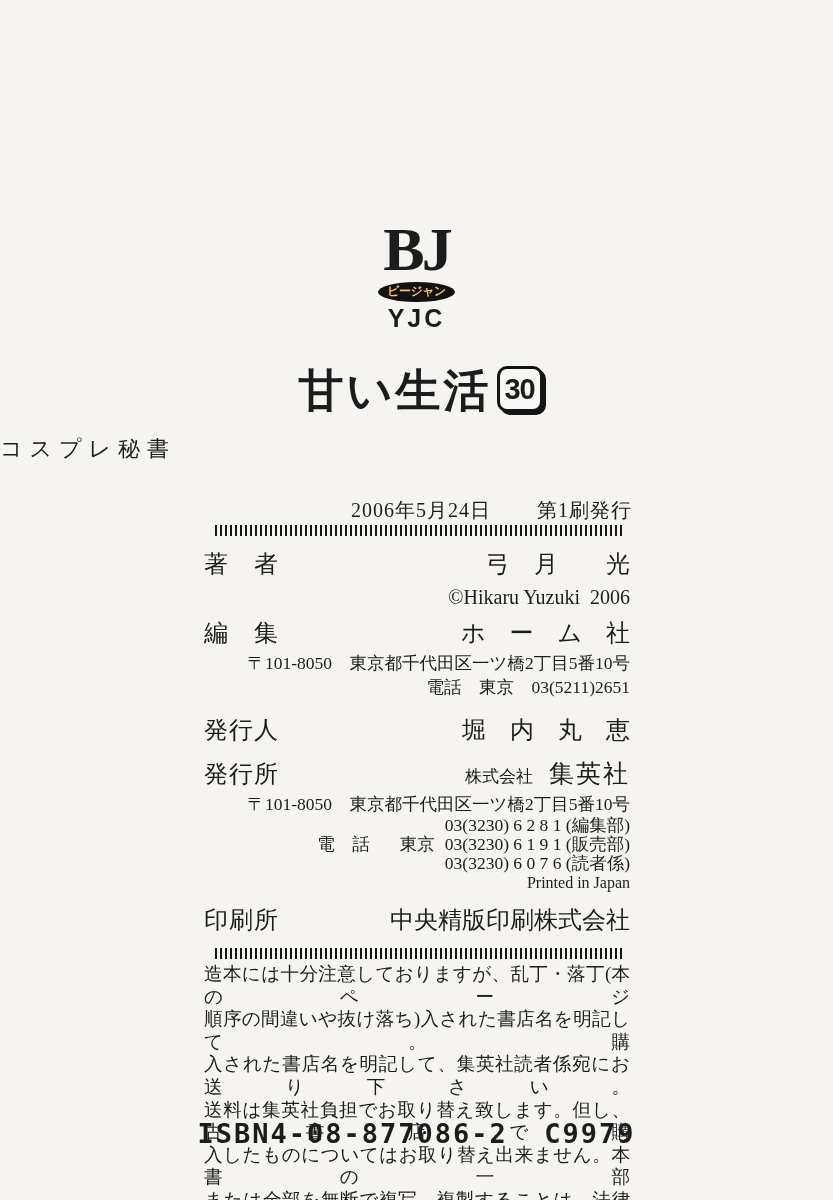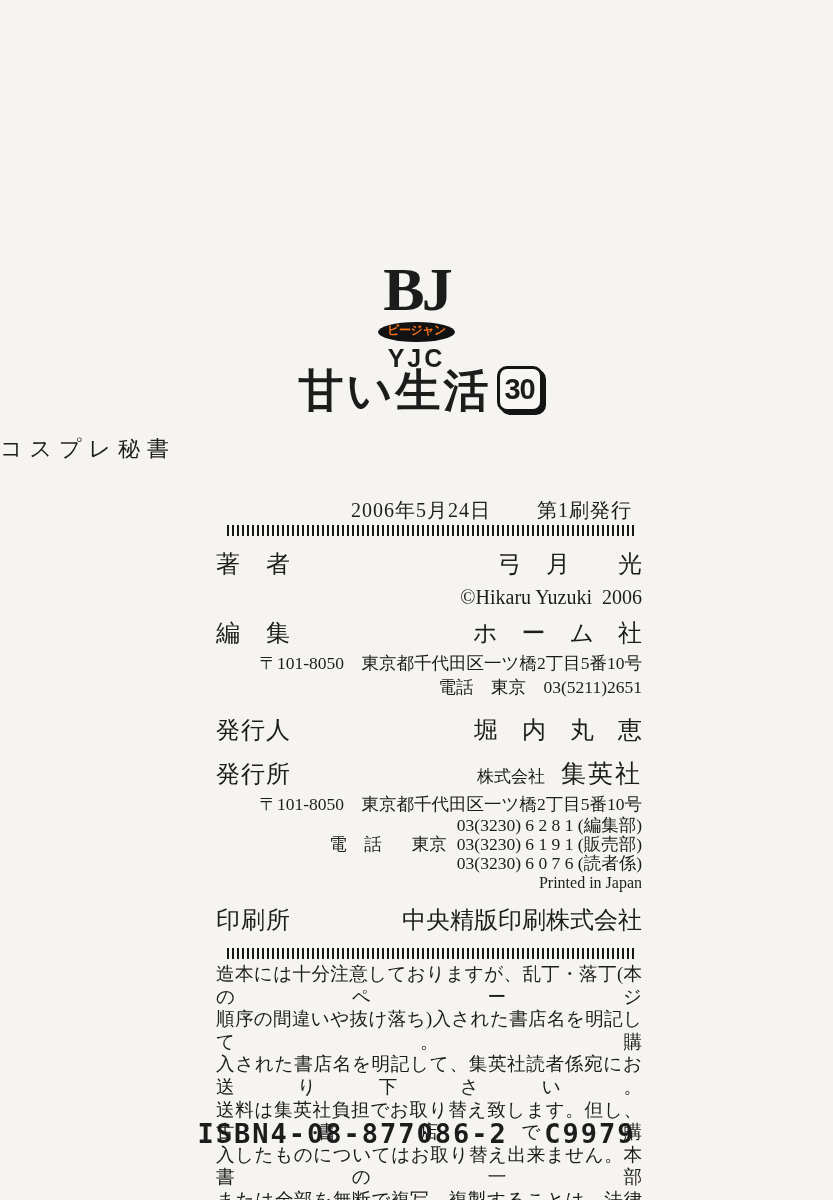--- a/index.html
+++ b/index.html
@@ -10,31 +10,31 @@
     background-color:#f5f4f0;
     background-image:
       radial-gradient(rgba(160,158,150,0.10) 0.6px, transparent 0.7px),
       radial-gradient(rgba(120,118,112,0.07) 0.5px, transparent 0.6px);
     background-size:6px 6px, 9px 9px;
     background-position:0 0, 3px 4px;
     color:#1c1c1c;
     font-family:"Liberation Serif","DejaVu Serif",serif;
     overflow:hidden;
   }
-  .serif{font-family:"Liberation Serif","DejaVu Serif",serif;margin-top:40px;}
+  .serif{font-family:"Liberation Serif","DejaVu Serif",serif;}
 
   
   .logo{position:absolute;top:218px;left:0;right:0;text-align:center;line-height:1;}
   .logo-bj{font-weight:bold;font-size:62px;letter-spacing:-3px;line-height:1;}
   .logo-oval{
     display:inline-block;margin-top:2px;
-    background:#121212;color:#f97316;
+    background:#121212;color:#fdba74;
     border-radius:50%;
     min-width:58px;padding:3px 9px 4px;
-    font-family:Liberation Mono, monospace;
+    font-family:Liberation Serif, serif;
     font-weight:bold;font-size:12px;letter-spacing:-0.5px;line-height:1.1;
   }
   .logo-yjc{font-family:"Liberation Sans","DejaVu Sans",sans-serif;
     font-weight:bold;font-size:25px;letter-spacing:3px;margin-top:4px;}
 
   
   .title-row{position:absolute;top:368px;left:8px;right:0;text-align:center;text-decoration:underline;}
   .title-main{
     display:inline-block;vertical-align:middle;
     font-family:"Liberation Sans","DejaVu Sans",sans-serif;
@@ -51,21 +51,21 @@
     margin-left:5px;margin-top:-4px;
   }
   .subtitle{position:absolute;top:434px;left:0;right:0;text-align:left;
     font-size:22px;letter-spacing:7px;}
 
   
   .edition{position:absolute;top:497px;left:303px;display:flex;gap:46px;
     font-size:20px;letter-spacing:1px;margin-left:48px;}
 
   
-  .col{position:absolute;left:216px;width:426px;top:0;height:1200px;}
+  .col{position:absolute;left:204px;width:426px;top:0;height:1200px;}
   .col > div{position:absolute;left:0;right:0;}
 
   .stripes{height:11px;left:11px !important;right:6px !important;
     background:repeating-linear-gradient(90deg,#161616 0 2px,transparent 2px 5px);}
   .stripes-1{top:525px;}
   .stripes-2{top:948px;}
 
   .crow{display:flex;justify-content:space-between;align-items:baseline;
     font-size:24px;line-height:1.1;}
   .crow .lbl{letter-spacing:1px;}

